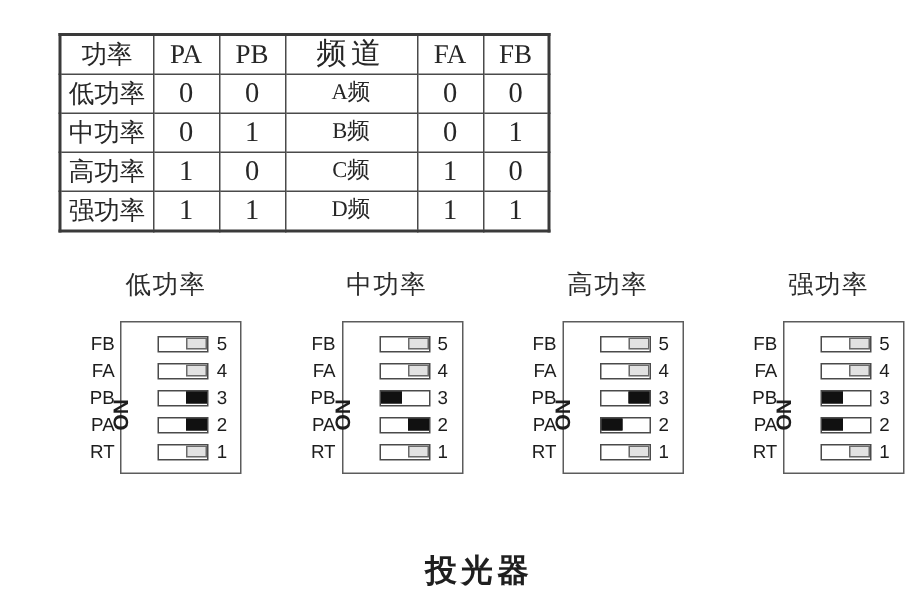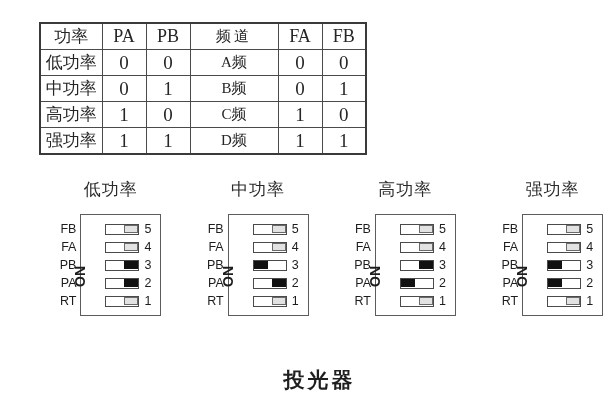--- a/index.html
+++ b/index.html
@@ -41,21 +41,21 @@
     height: 25px;
     line-height: 25px;
     margin-left: 32px;
   }
   table.truth .c-label   { width: 62px; font-size: 17px; }
   table.truth .c-bit     { width: 44px; font-size: 19px; }
   table.truth .c-chan    { width: 88px; font-size: 17px; }
 
   table.truth thead th.c-label { font-size: 17px; }
   table.truth thead th.c-bit   { font-size: 18px; }
-  table.truth thead th.c-chan  { font-size: 15px; letter-spacing: 3px; }
+  table.truth thead th.c-chan  { font-size: 20px; letter-spacing: 3px; }
 
   table.truth tbody td.c-chan { font-size: 15px; text-align: center; }
 
   
   .dip-row {
     position: absolute;
     left: 0;
     top: 178px;
     width: 615px;
     display: flex;

